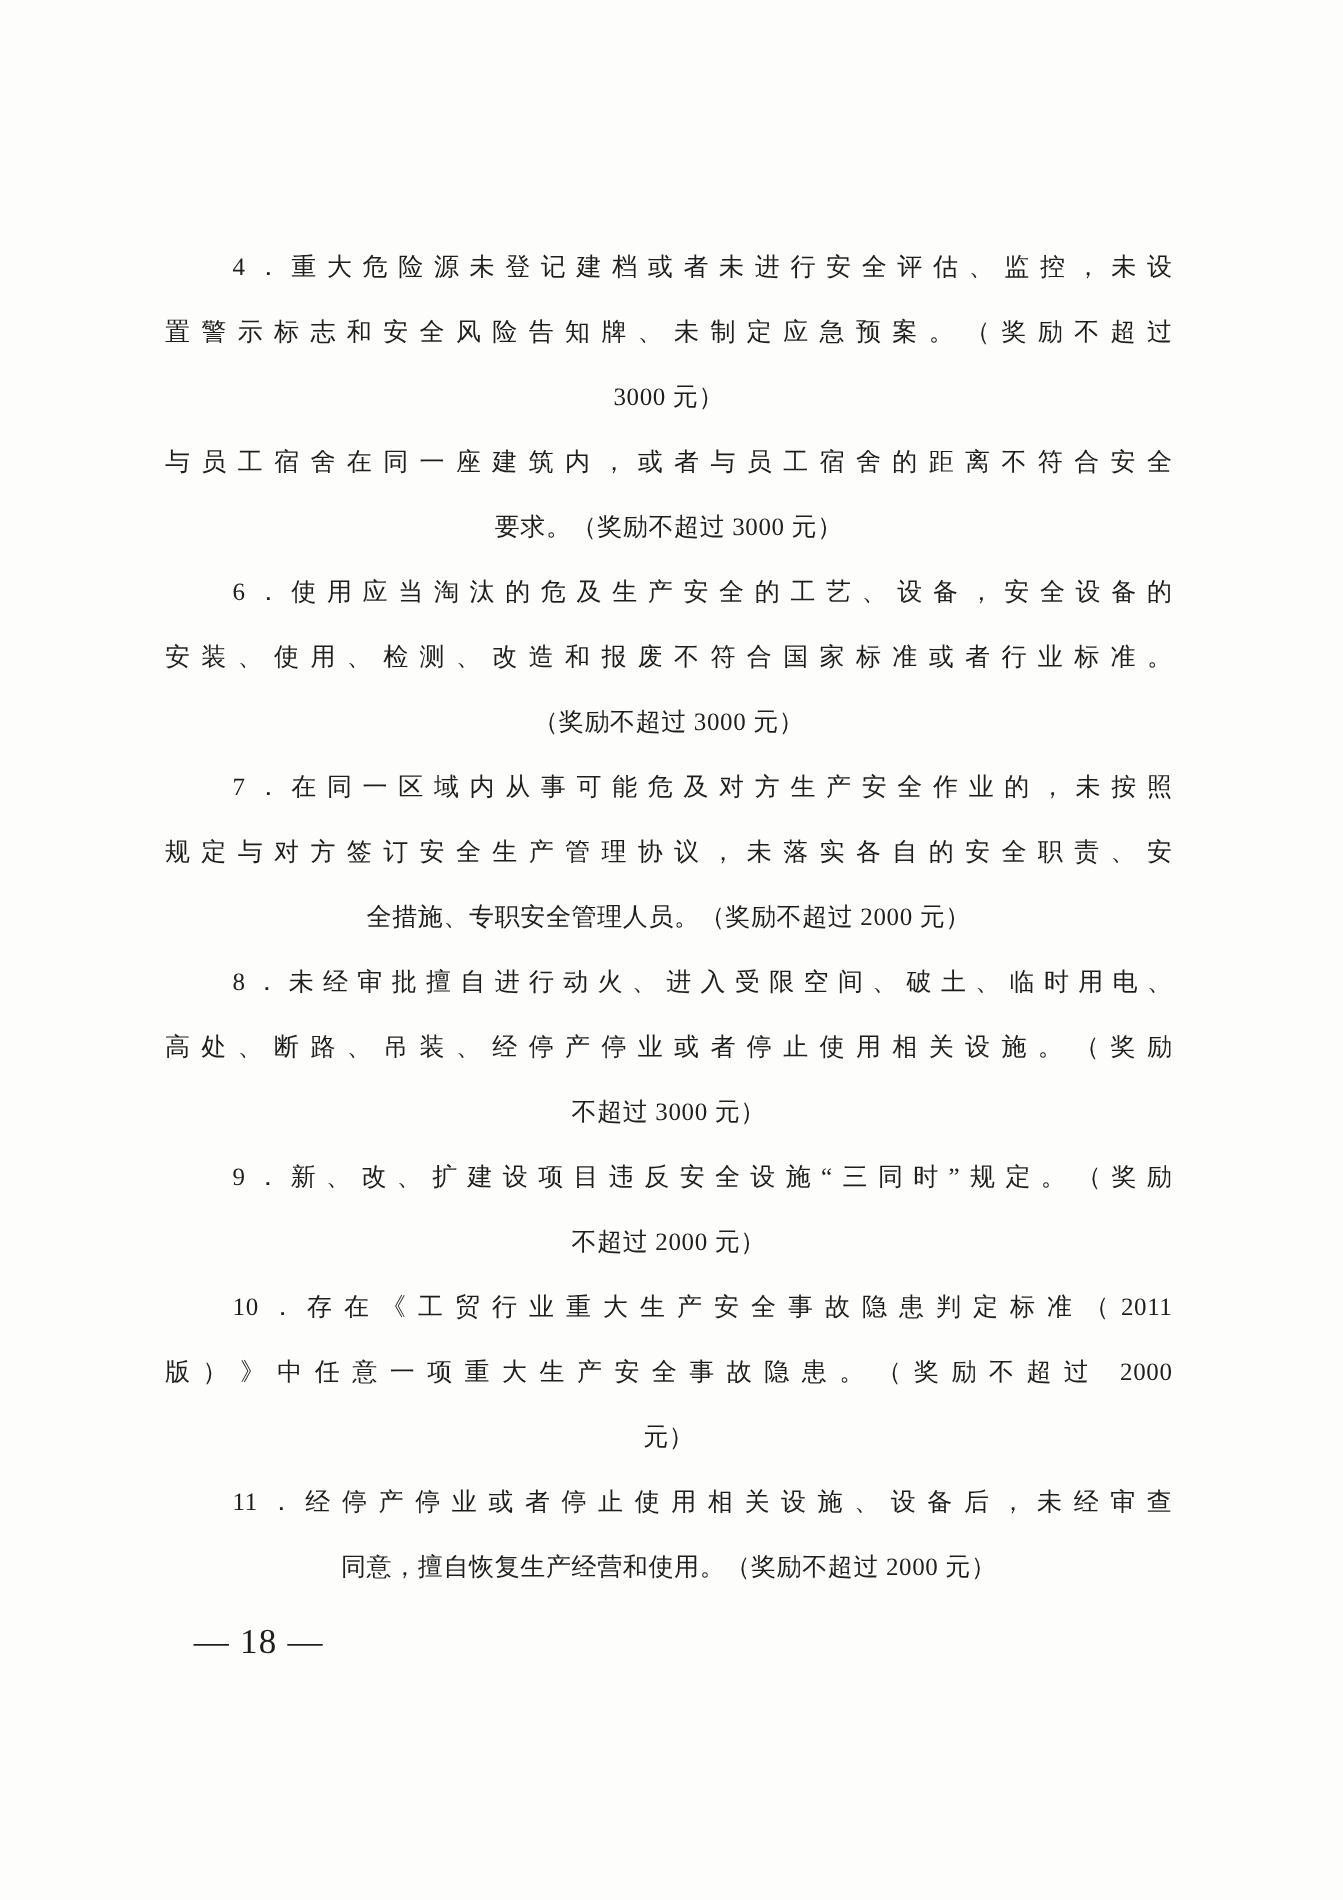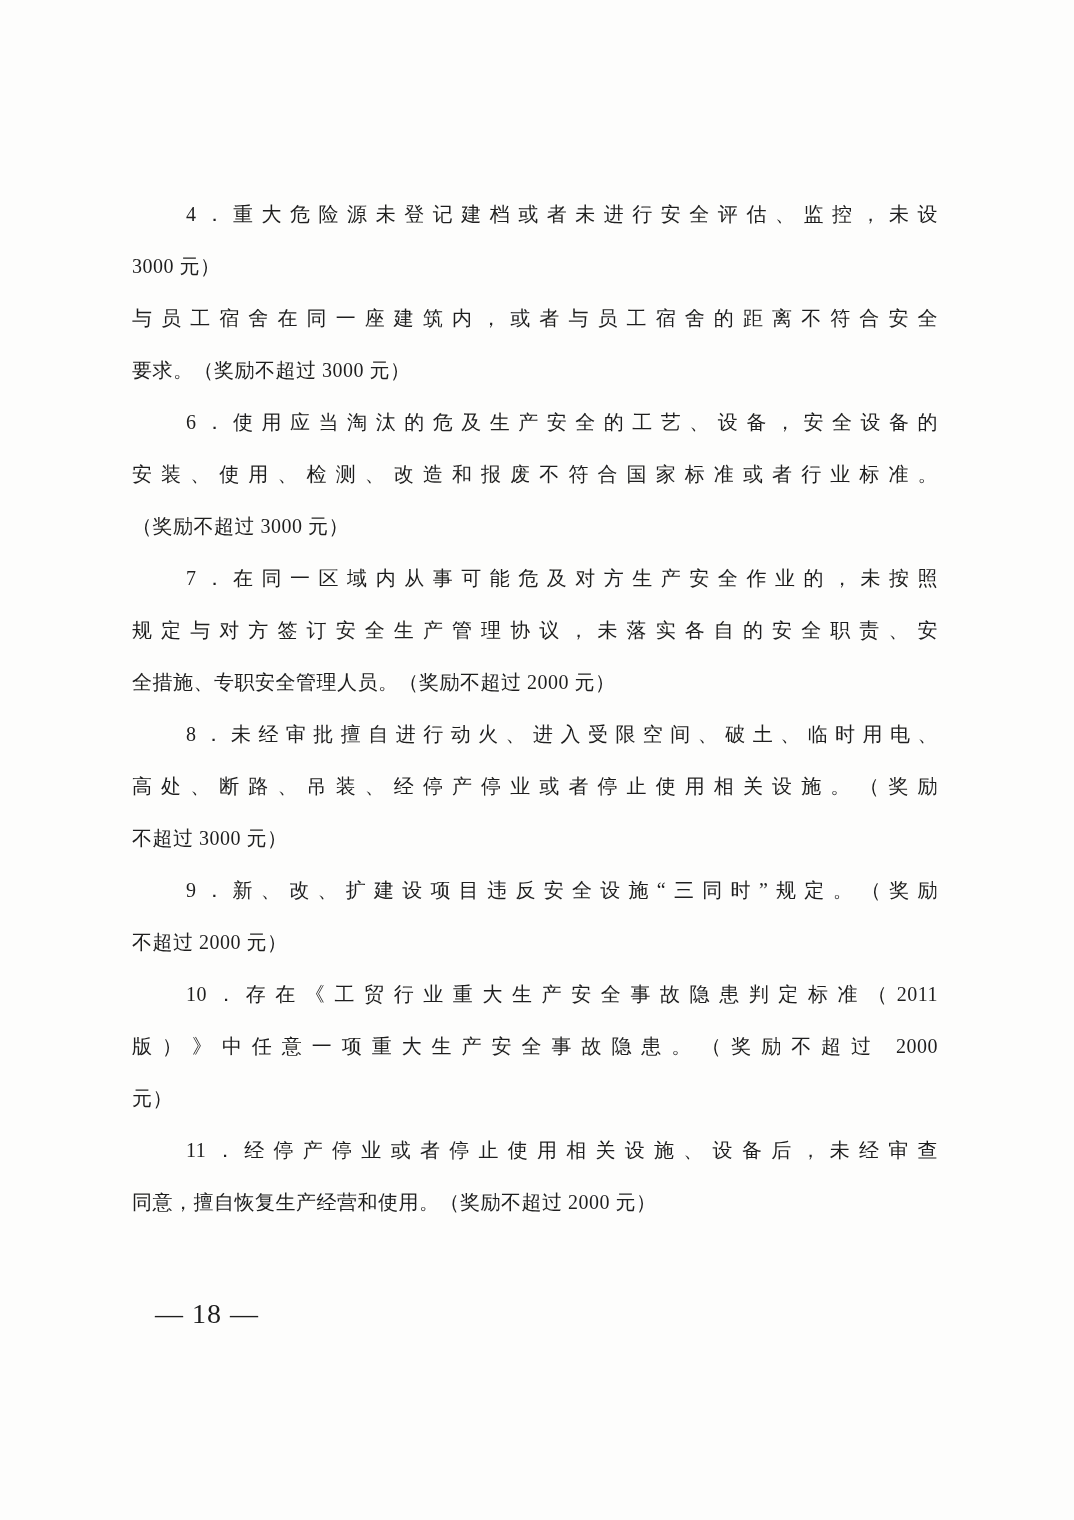--- a/index.html
+++ b/index.html
@@ -38,41 +38,42 @@
     text-align: justify;
     text-align-last: justify;
     text-justify: inter-character;
   }
   
   .ln.first {
     text-indent: 54px;
   }
   
   .ln.last {
-    text-align: left;
+    text-align: center;
     white-space: nowrap;
   }
   .page-footer {
     position: absolute;
     left: 155px;
     top: 1288px;
     font-size: 28px;
     line-height: 52px;
     letter-spacing: 1px;
     color: #1e1e1e;
   }
 </style>
 </head>
 <body>
 
 <div class="page">
   <div class="content">
 
     <div class="para">
       <div class="ln first just">4．重大危险源未登记建档或者未进行安全评估、监控，未设</div>
+      <div class="ln just">置警示标志和安全风险告知牌、未制定应急预案。（奖励不超过</div>
       <div class="ln last">3000 元）</div>
     </div>
 
     <div class="para">
       <div class="ln just">与员工宿舍在同一座建筑内，或者与员工宿舍的距离不符合安全</div>
       <div class="ln last">要求。（奖励不超过 3000 元）</div>
     </div>
 
     <div class="para">
       <div class="ln first just">6．使用应当淘汰的危及生产安全的工艺、设备，安全设备的</div>

